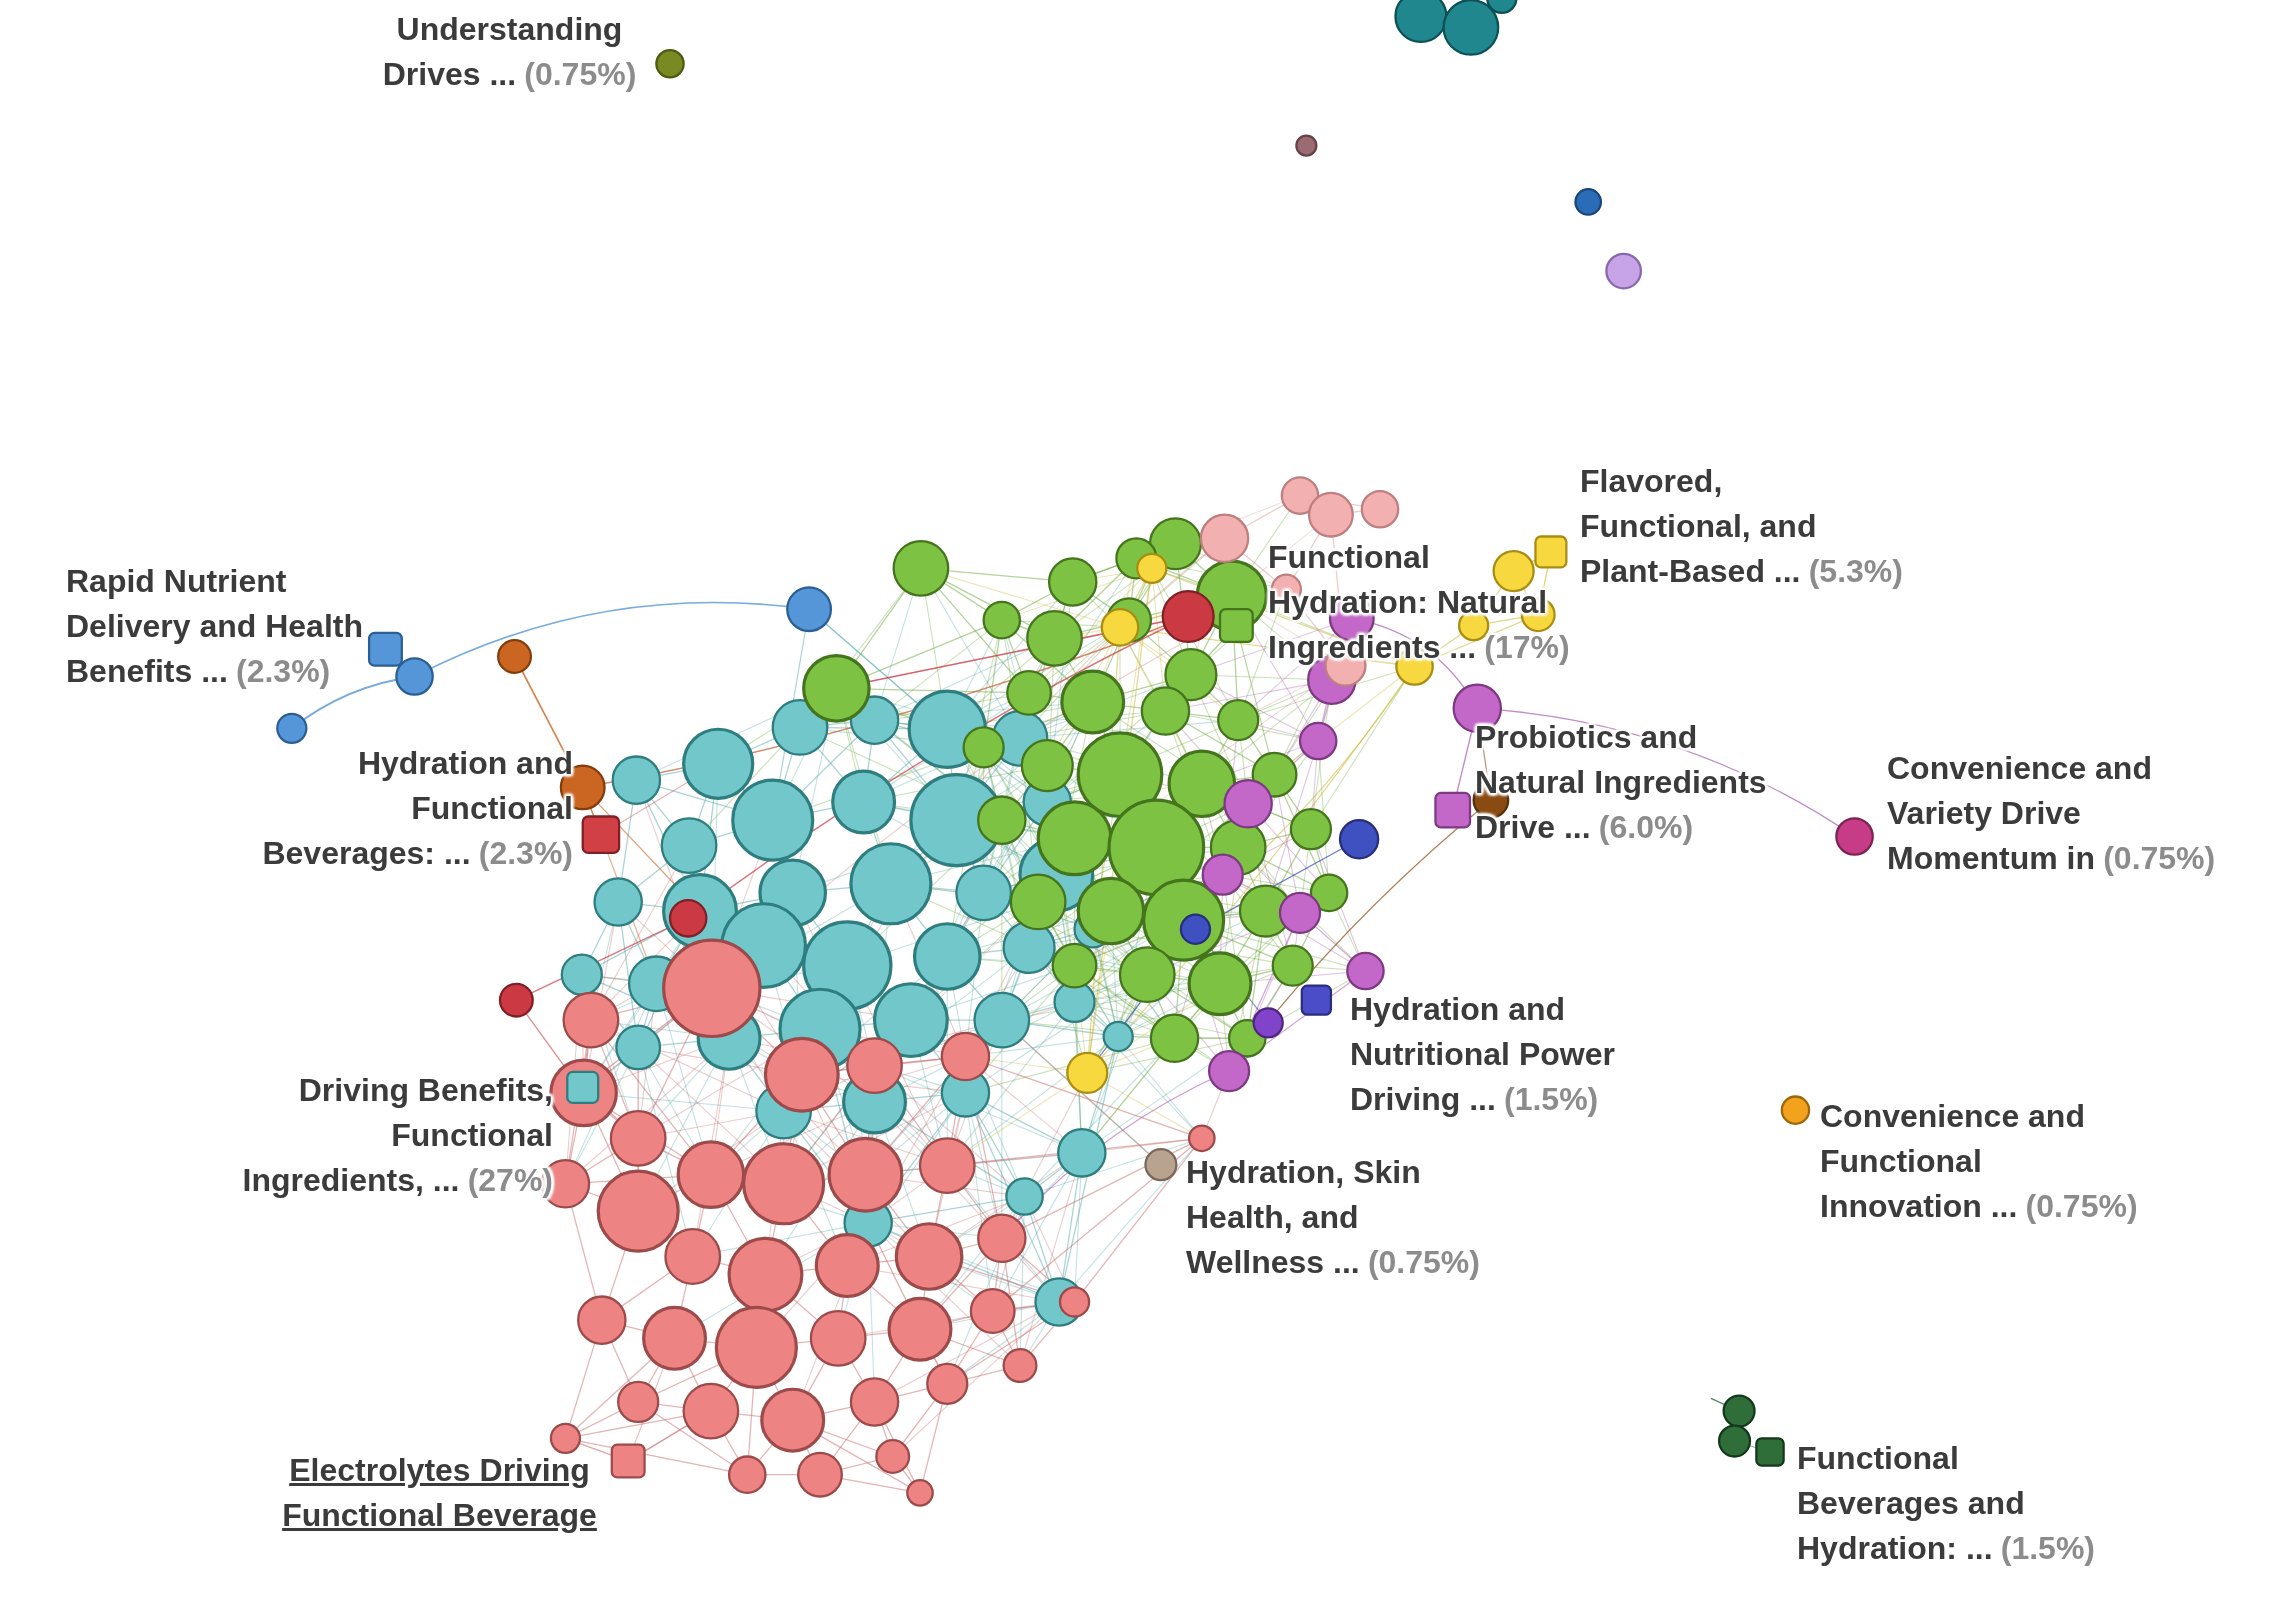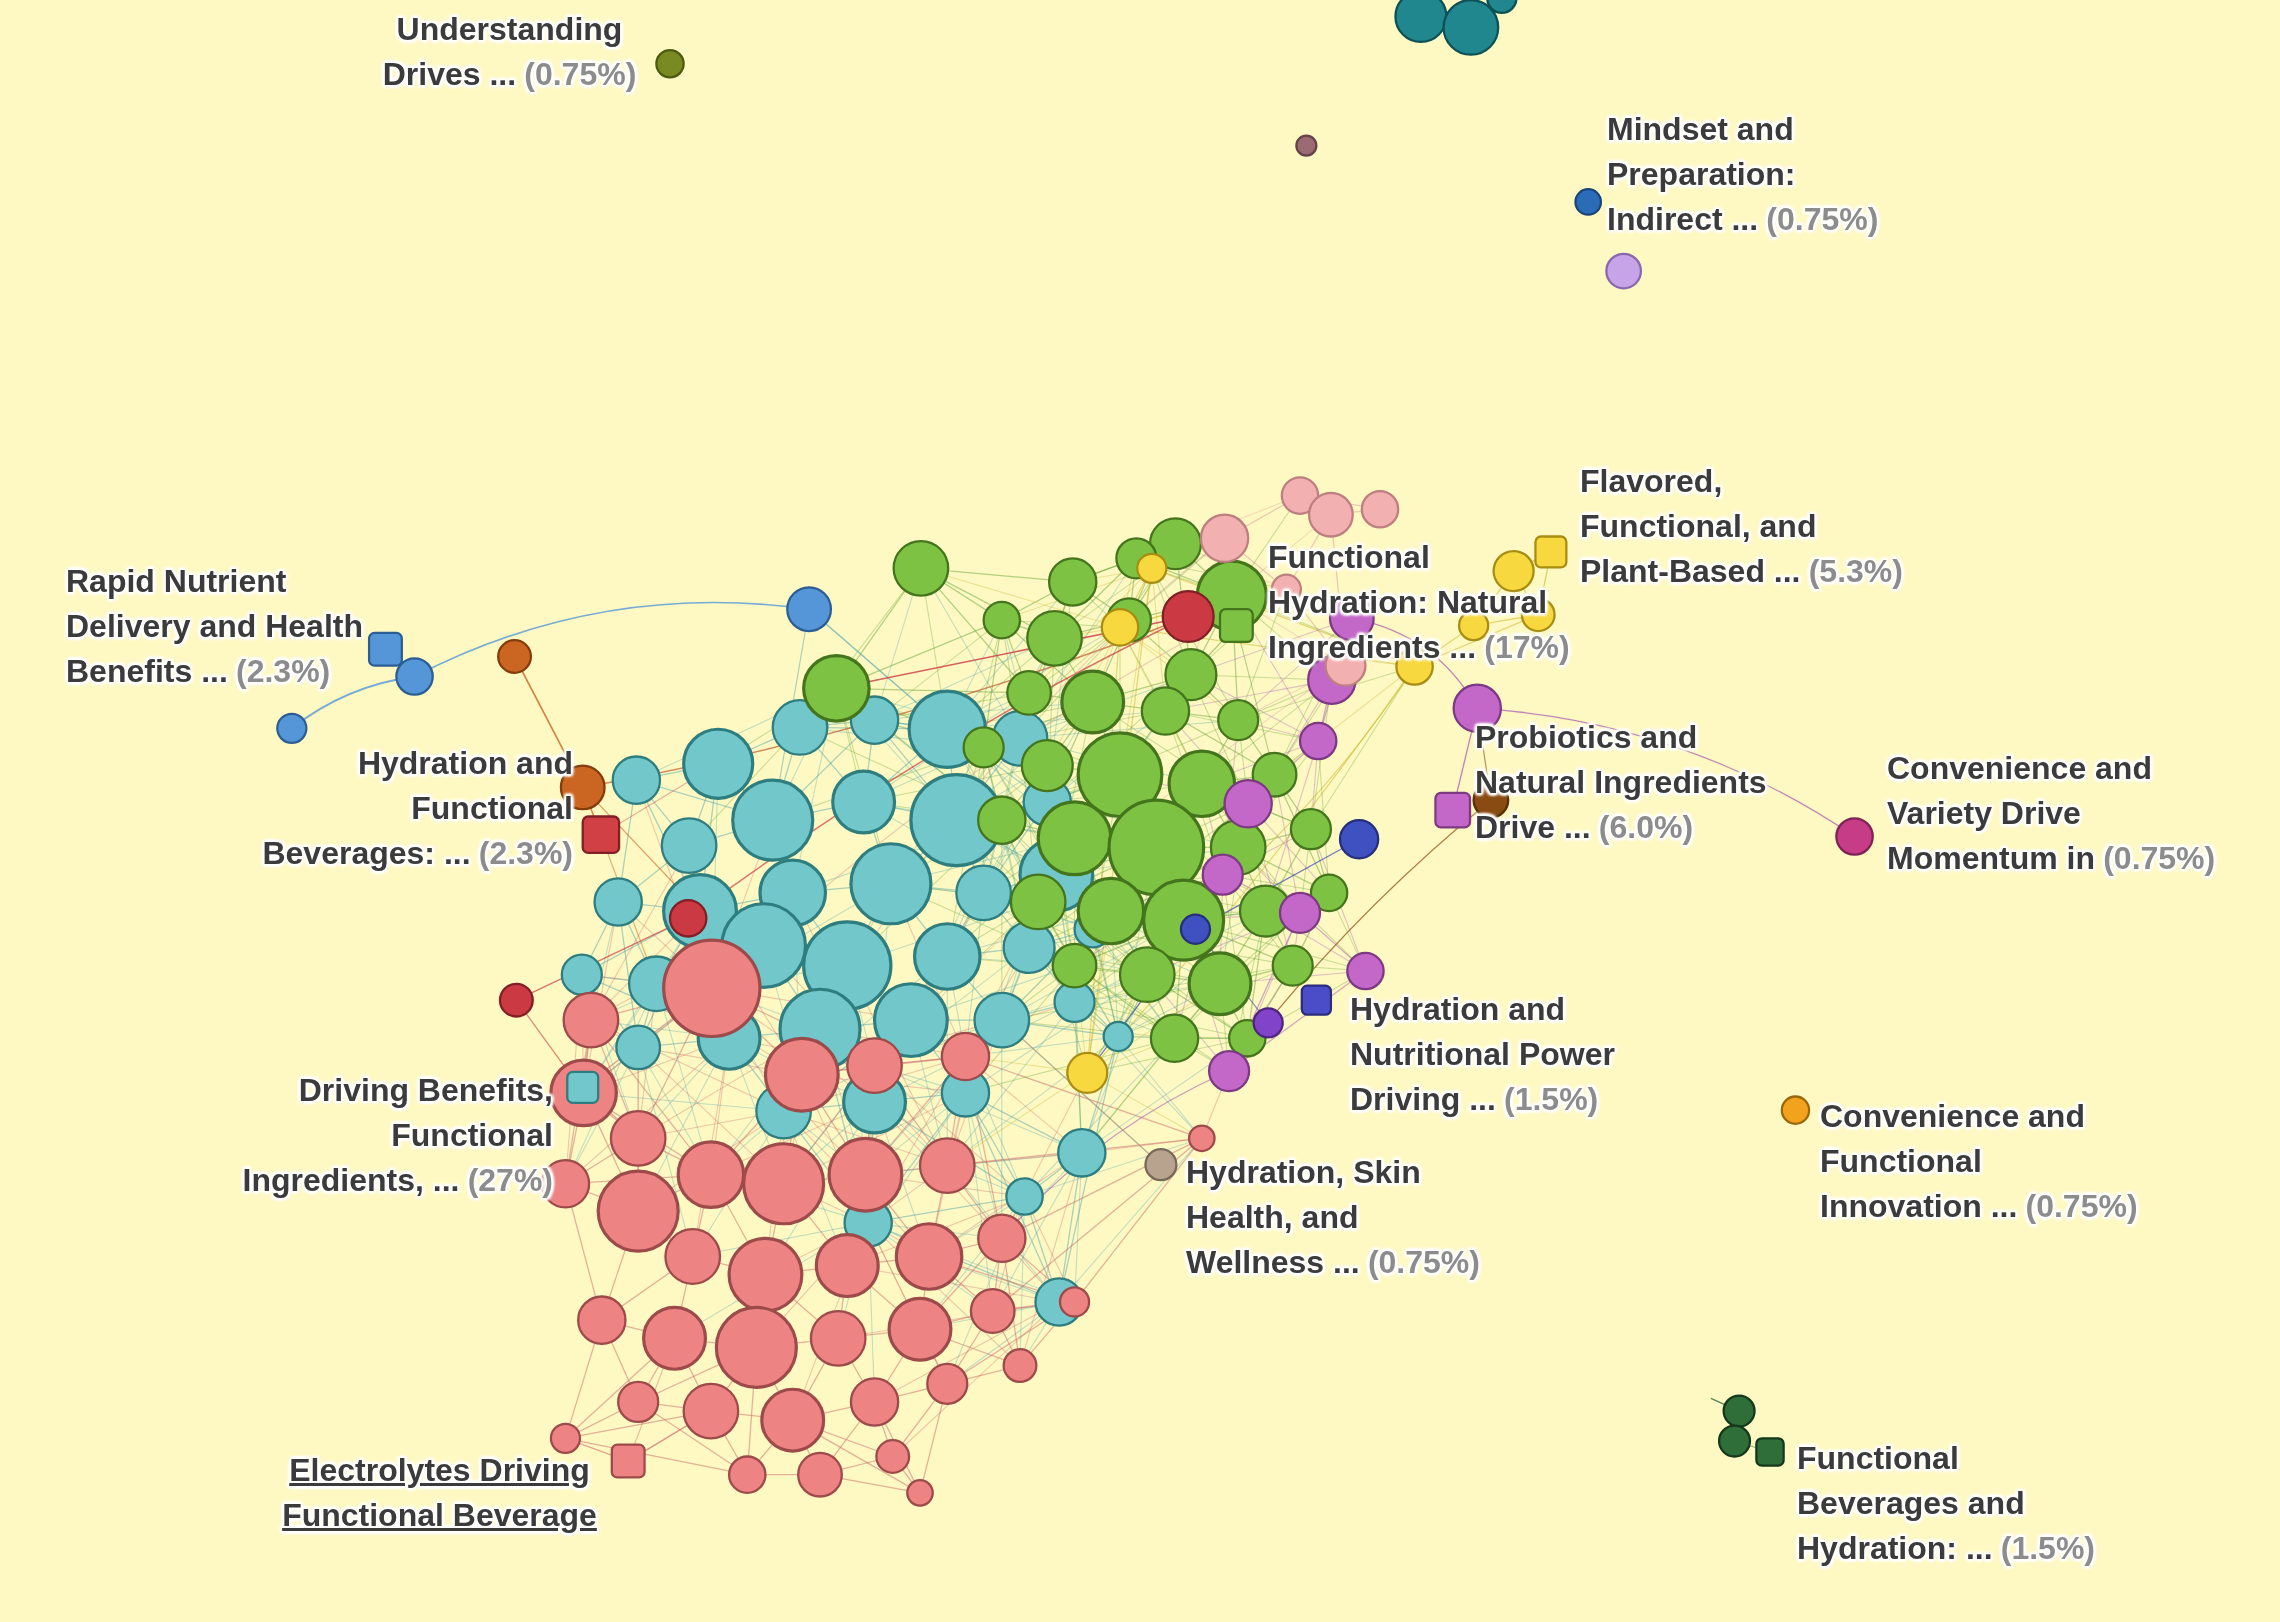--- a/index.html
+++ b/index.html
@@ -9,21 +9,21 @@
   .label{position:absolute;font-weight:bold;font-size:32px;line-height:45px;color:#3b3b3b;
          white-space:nowrap;
          text-shadow:1.8px 0 2.7px #fff,-1.8px 0 2.7px #fff,0 1.8px 2.7px #fff,0 -1.8px 2.7px #fff,
                      1.8px 1.8px 2.7px #fff,-1.8px -1.8px 2.7px #fff,1.8px -1.8px 2.7px #fff,-1.8px 1.8px 2.7px #fff,
                      0 0 5.5px #fff;}
   .label .pct{color:#8c8c8c;margin-left:8.2px;margin-top:39px;}
 </style>
 </head>
 <body>
 
-<div id="stage" style="width: 2280px; height: 1623px; background: #fef9c3;">
+<div id="stage" style="width: 2280px; height: 1623px; background: #ffffff;">
     <svg width="2280" height="1623" id="graph-svg" viewBox="0 0 2508 1785">
       <g>
         <path d="M790,840 L850,902" fill="none" stroke="#56a8ac" stroke-width="1.4" stroke-opacity="0.5"></path>
         <path d="M790,840 L700,858" fill="none" stroke="#56a8ac" stroke-width="1.4" stroke-opacity="0.5"></path>
         <path d="M790,840 L758,930" fill="none" stroke="#56a8ac" stroke-width="1.4" stroke-opacity="0.5"></path>
         <path d="M790,840 L880,800" fill="none" stroke="#56a8ac" stroke-width="1.4" stroke-opacity="0.5"></path>
         <path d="M790,840 L770,1002" fill="none" stroke="#56a8ac" stroke-width="1.4" stroke-opacity="0.5"></path>
         <path d="M700,858 L758,930" fill="none" stroke="#56a8ac" stroke-width="1.4" stroke-opacity="0.5"></path>
         <path d="M700,858 L680,992" fill="none" stroke="#56a8ac" stroke-width="1.4" stroke-opacity="0.5"></path>
         <path d="M700,858 L850,902" fill="none" stroke="#56a8ac" stroke-width="1.4" stroke-opacity="0.5"></path>
@@ -1167,25 +1167,20 @@
         <circle cx="1913" cy="1552" r="17" fill="#2f6d39" stroke="#14381b" stroke-width="2.5"></circle>
         <circle cx="1908" cy="1585" r="17" fill="#2f6d39" stroke="#14381b" stroke-width="2.5"></circle>
         <rect x="1932" y="1582" width="30" height="30" rx="6" fill="#2f6d39" stroke="#14381b" stroke-width="2.5"></rect>
       </g>
     </svg>
     <div class="label" style="top: -38px; left: 282px; width: 455px; text-align: center;">
       <div><span>Customer</span></div>
       <div><span>Understanding</span></div>
       <div><span>Drives ...</span><span class="pct">(0.75%)</span></div>
     </div>
-    <div class="label" style="top: 107px; left: 1607px; text-align: left;">
-      <div><span>Mindset and</span></div>
-      <div><span>Preparation:</span></div>
-      <div><span>Indirect ...</span><span class="pct">(0.75%)</span></div>
-    </div>
     <div class="label" style="top: 559px; right: 1917px; text-align: left;">
       <div><span>Rapid Nutrient</span></div>
       <div><span>Delivery and Health</span></div>
       <div><span>Benefits ...</span><span class="pct">(2.3%)</span></div>
     </div>
     <div class="label" style="top: 741px; right: 1707px; text-align: right;">
       <div><span>Hydration and</span></div>
       <div><span>Functional</span></div>
       <div><span>Beverages: ...</span><span class="pct">(2.3%)</span></div>
     </div>

